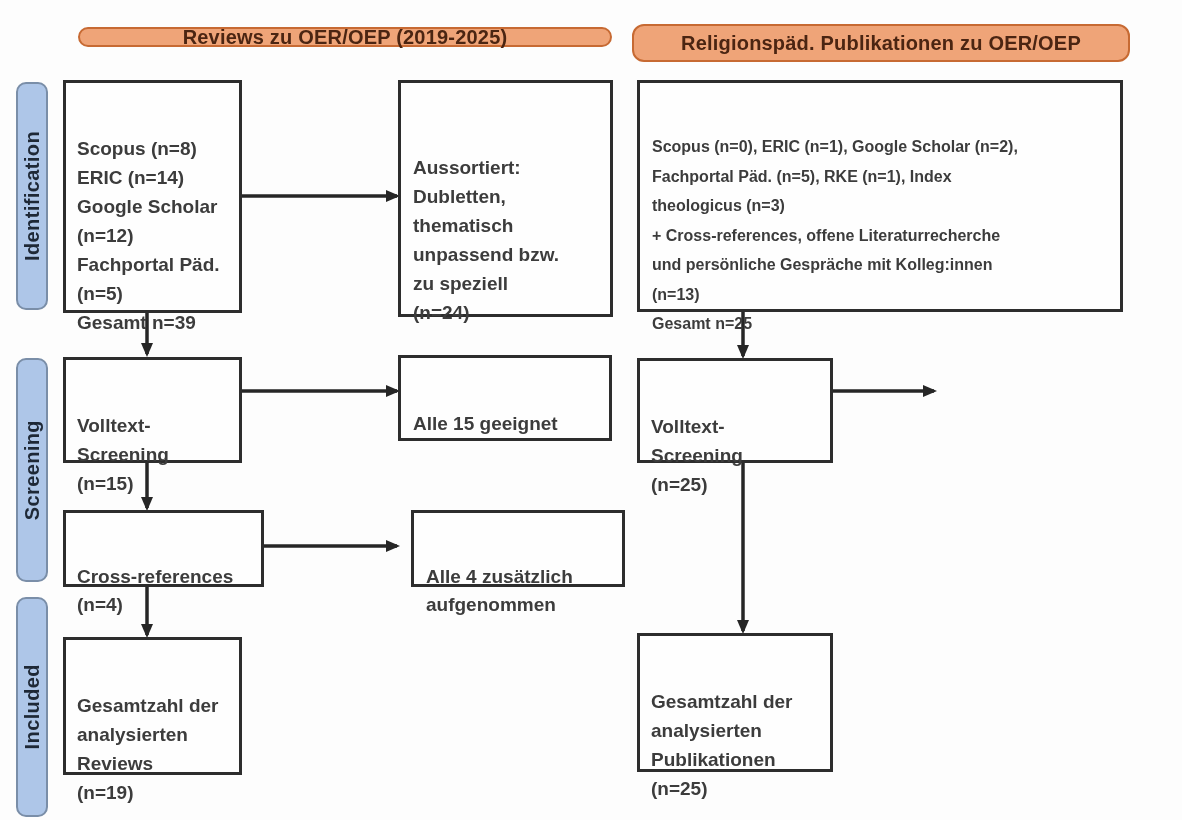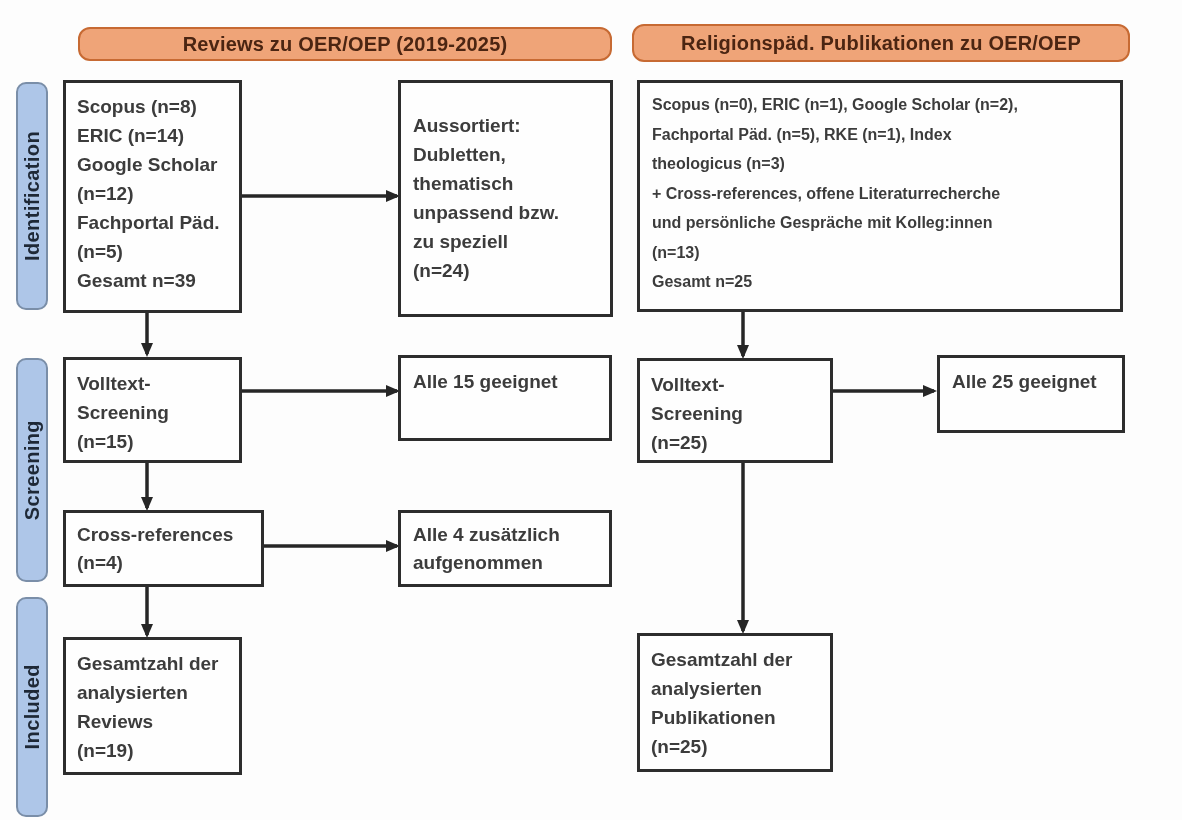--- a/index.html
+++ b/index.html
@@ -7,47 +7,47 @@
     position:relative; width:1182px; height:820px; background:#fdfdfd;
     font-family:"Liberation Sans", sans-serif; overflow:hidden;
   }
   .hdr {
     position:absolute; box-sizing:border-box;
     background:#EFA478; border:2px solid #C76A33; border-radius:12px;
     color:#4B2512; font-weight:700; font-size:20px;
     display:flex; align-items:center; justify-content:center;
     letter-spacing:0.2px;
   }
-  #hdr-left  { left:78px;  top:27px; width:534px; height:34px; }
+  #hdr-left  { left:78px;  top:27px; width:534px; height:20px; }
   #hdr-right { left:632px; top:24px; width:498px; height:38px;justify-content:center; }
 
   .stage {
     position:absolute; box-sizing:border-box;
     background:#AEC6E8; border:2px solid #7A8EA8; border-radius:10px;
     color:#1E2836; font-weight:700; font-size:20px;
     display:flex; align-items:center; justify-content:center;
   }
   .stage-text { writing-mode:vertical-rl; transform:rotate(180deg); letter-spacing:0.4px; }
   #stage-identification { left:16px; top:82px;  width:32px; height:228px; }
   #stage-screening      { left:16px; top:358px; width:32px; height:224px; }
   #stage-included       { left:16px; top:597px; width:32px; height:220px; }
 
   .box {
     position:absolute; box-sizing:border-box;
     background:#fefefe; border:3px solid #2D2D2D;
     color:#3C3C3C; font-weight:700;
   }
-  .box .txt { white-space:pre-line; }
+  .box .txt { white-space:pre-line;margin-top:42px; }
 
   #b-l-src    { left:63px;  top:80px;  width:179px; height:233px; padding:9px 6px 0 11px; font-size:19px; line-height:29px; }
   #b-l-exc    { left:398px; top:80px;  width:215px; height:237px; padding:28px 6px 0 12px; font-size:19px; line-height:29px; }
   #b-l-ft     { left:63px;  top:357px; width:179px; height:106px; padding:9px 6px 0 11px;  font-size:19px; line-height:29px; }
   #b-l-ftres  { left:398px; top:355px; width:214px; height:86px;  padding:10px 6px 0 12px; font-size:19px; line-height:28px; }
   #b-l-cr     { left:63px;  top:510px; width:201px; height:77px;  padding:8px 4px 0 11px;  font-size:19px; line-height:28px; }
-  #b-l-crres  { left:398px; top:510px; width:214px; height:77px;  padding:8px 6px 0 12px;  font-size:19px; line-height:28px; }
+  #b-l-crres  { left:411px; top:510px; width:214px; height:77px;  padding:8px 6px 0 12px;  font-size:19px; line-height:28px; }
   #b-l-inc    { left:63px;  top:637px; width:179px; height:138px; padding:9px 6px 0 11px;  font-size:19px; line-height:29px; }
 
   #b-r-src    { left:637px; top:80px;  width:486px; height:232px; padding:7px 8px 0 12px;  font-size:16px; line-height:29.5px; }
   #b-r-ft     { left:637px; top:358px; width:196px; height:105px; padding:9px 6px 0 11px;  font-size:19px; line-height:29px; }
   #b-r-ftres  { left:937px; top:355px; width:188px; height:78px;  padding:10px 6px 0 12px; font-size:19px; line-height:28px; }
   #b-r-inc    { left:637px; top:633px; width:196px; height:139px; padding:9px 6px 0 11px;  font-size:19px; line-height:29px; }
 
   #arrow-layer { position:absolute; left:0; top:0; width:1182px; height:820px; }
 </style>
 </head>
@@ -136,23 +136,20 @@
 + Cross-references, offene Literaturrecherche
 und persönliche Gespräche mit Kolleg:innen
 (n=13)
 Gesamt n=25</div>
   </div>
   <div class="box" id="b-r-ft">
     <div class="txt">Volltext-
 Screening
 (n=25)</div>
   </div>
-  <div class="box" id="b-r-ftres">
-    <div class="txt">Alle 25 geeignet</div>
-  </div>
   <div class="box" id="b-r-inc">
     <div class="txt">Gesamtzahl der
 analysierten
 Publikationen
 (n=25)</div>
   </div>
 
 </div>
 
 </body></html>

